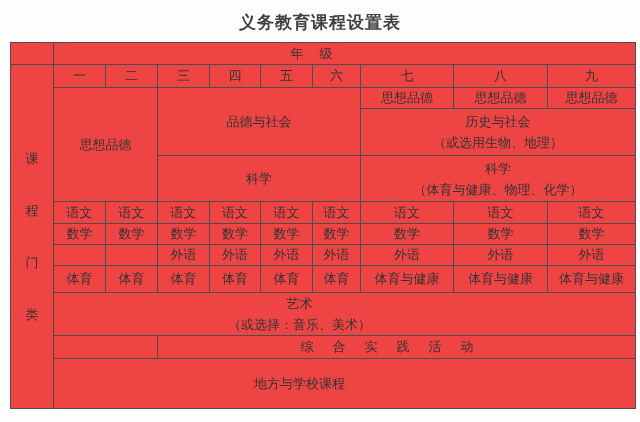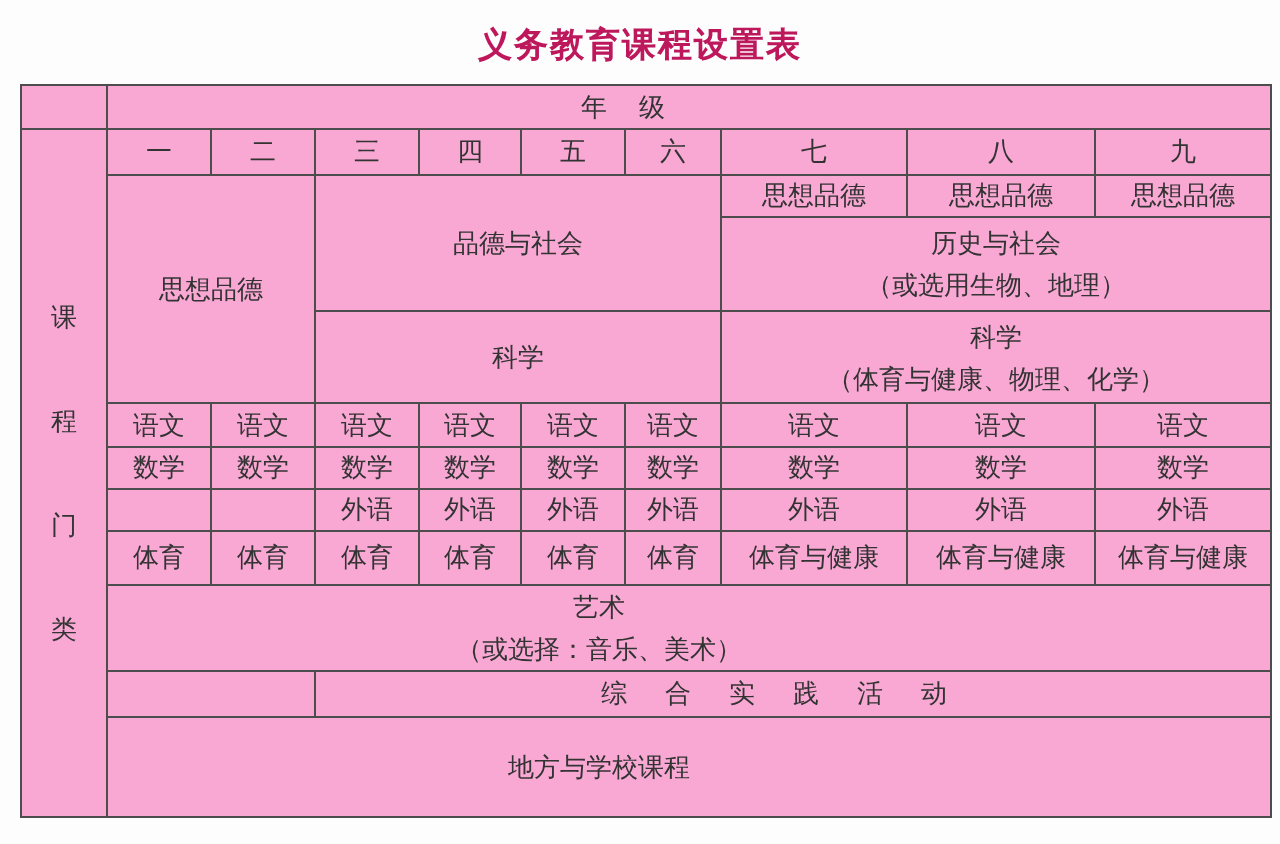--- a/index.html
+++ b/index.html
@@ -2,26 +2,26 @@
 <html><head>
 <meta charset="utf-8">
 <style>
   html,body{margin:0;padding:0;}
   body{
     width:640px;height:422px;overflow:hidden;
     background:#fdfdfd;
     font-family:"Liberation Serif","DejaVu Serif",serif;
   }
   .title{
-    text-align:center;font-weight:bold;font-size:17px;color:#be185d;
+    text-align:center;font-weight:bold;font-size:17px;color:#404040;
     margin:11px 0 8px 0;letter-spacing:1px;
   }
   table{
     border-collapse:collapse;table-layout:fixed;margin-left:10px;
-    background:#f9a8d4;
+    background:#ef4444;
   }
   td{
     border:1px solid #4d4d4d;
     text-align:center;vertical-align:middle;
     font-size:13px;color:#333;padding:0;line-height:20px;
     overflow:hidden;
   }
   tr.r-grade   {height:22px;}
   tr.r-nums    {height:23px;}
   tr.r-sxpd    {height:20px;}

